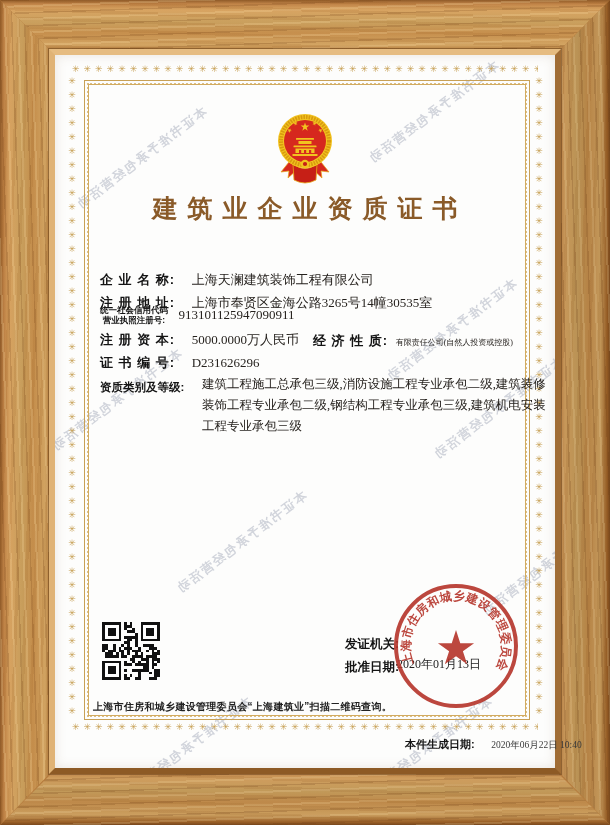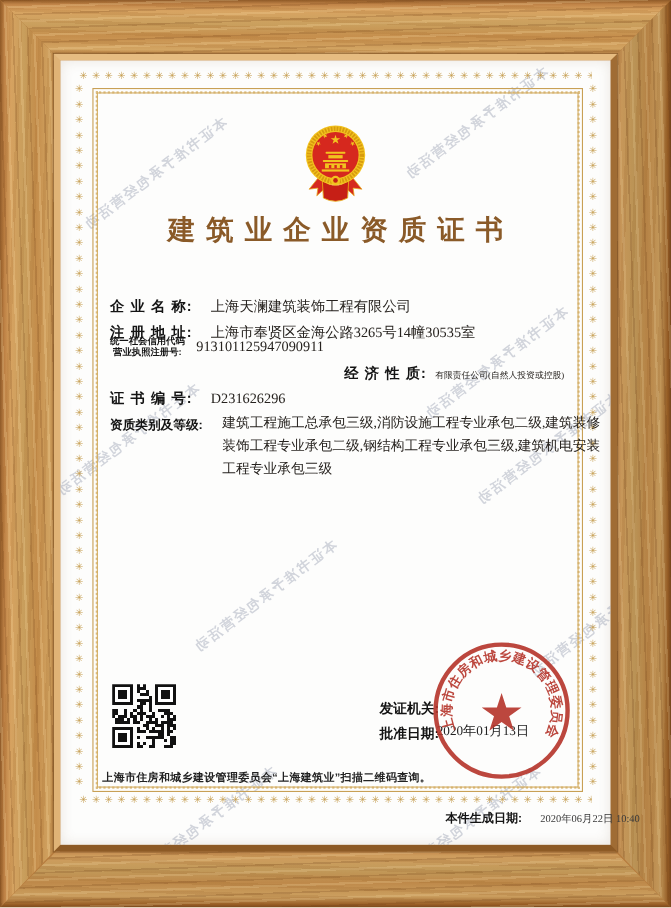--- a/index.html
+++ b/index.html
@@ -155,20 +155,24 @@
 
   <div class="abs row" style="left:100px;top:305px">
     <span class="cc-lbl">
       <span>统一社会信用代码</span><br>
       <span>营业执照注册号:</span>
     </span>
     <span class="val" style="margin-left:6px;vertical-align:middle">913101125947090911</span>
   </div>
 
 
+  <div class="abs row" style="left:100px;top:330px">
+    <span class="lbl">注 册 资 本:</span>
+    <span class="val" style="margin-left:12px">5000.0000万人民币</span>
+  </div>
 
   <div class="abs row" style="left:313px;top:331px">
     <span class="lbl">经 济 性 质:</span>
     <span class="val small-val" style="margin-left:3px">有限责任公司(自然人投资或控股)</span>
   </div>
 
   <div class="abs row" style="left:100px;top:353px">
     <span class="lbl">证 书 编 号:</span>
     <span class="val" style="margin-left:12px">D231626296</span>
   </div>

